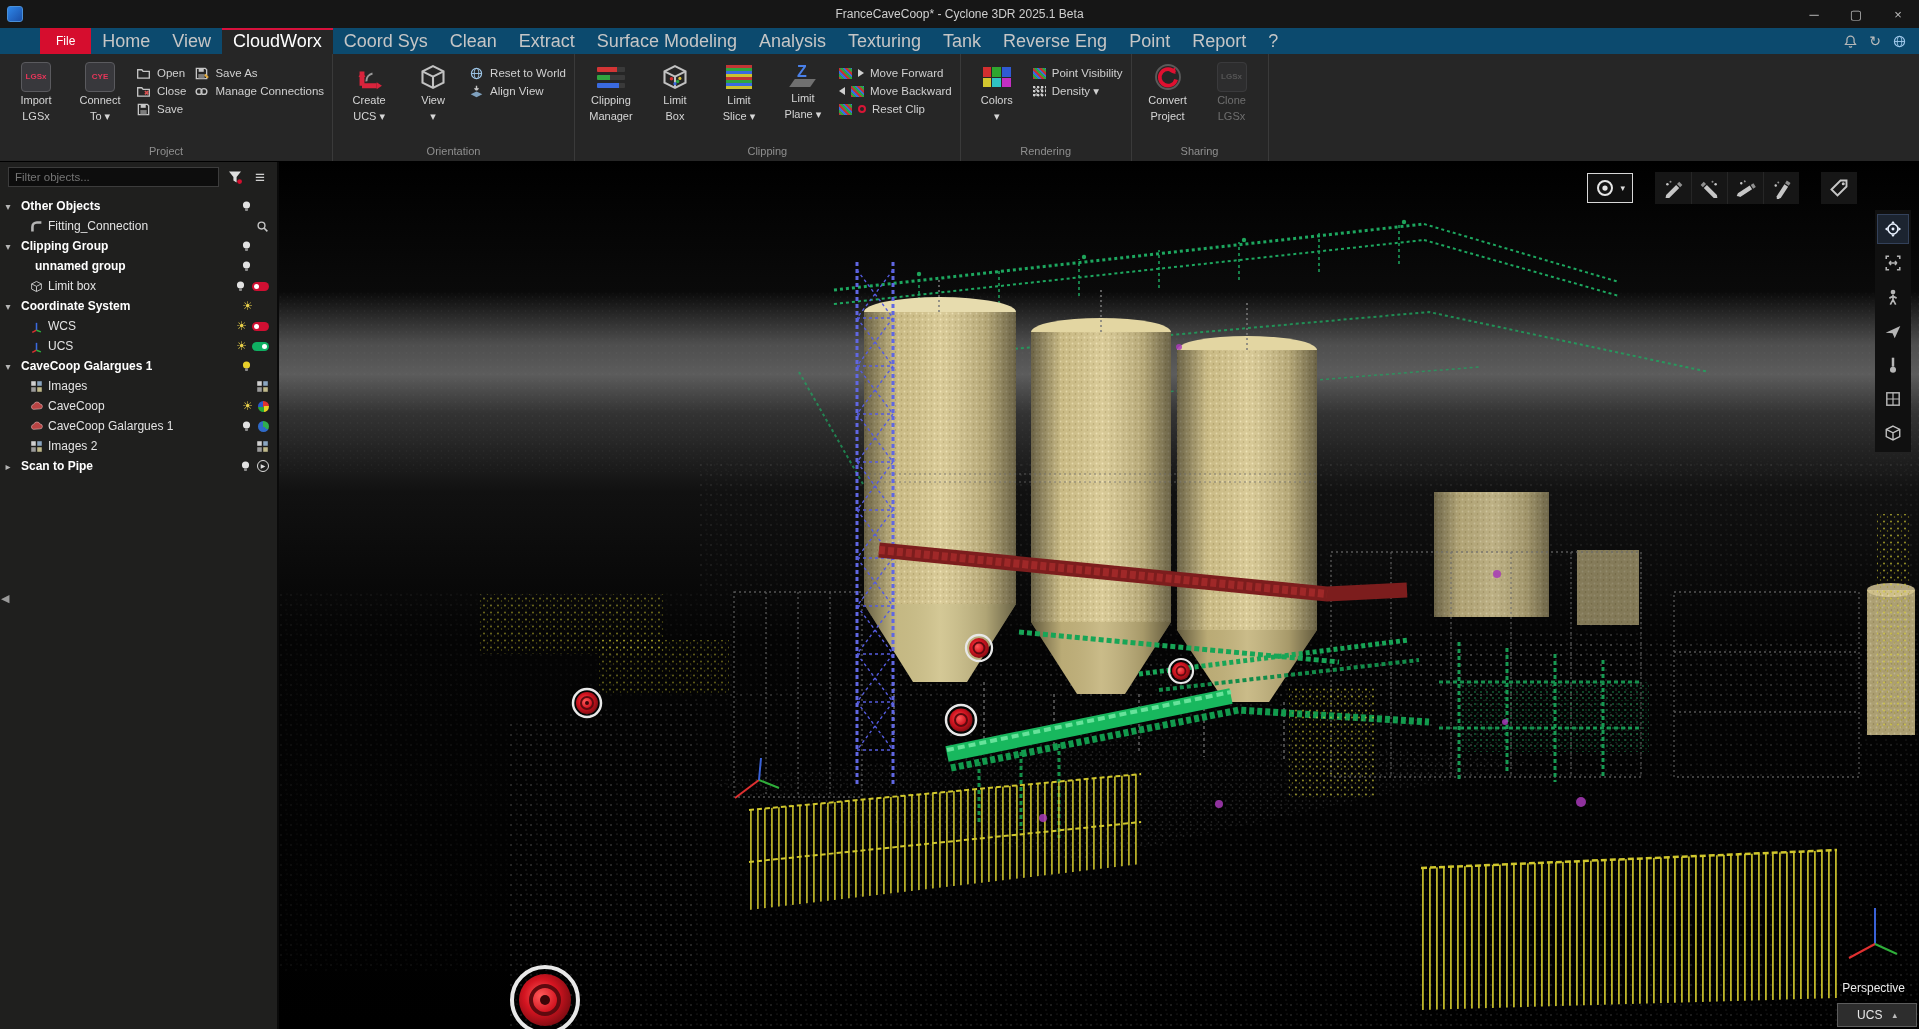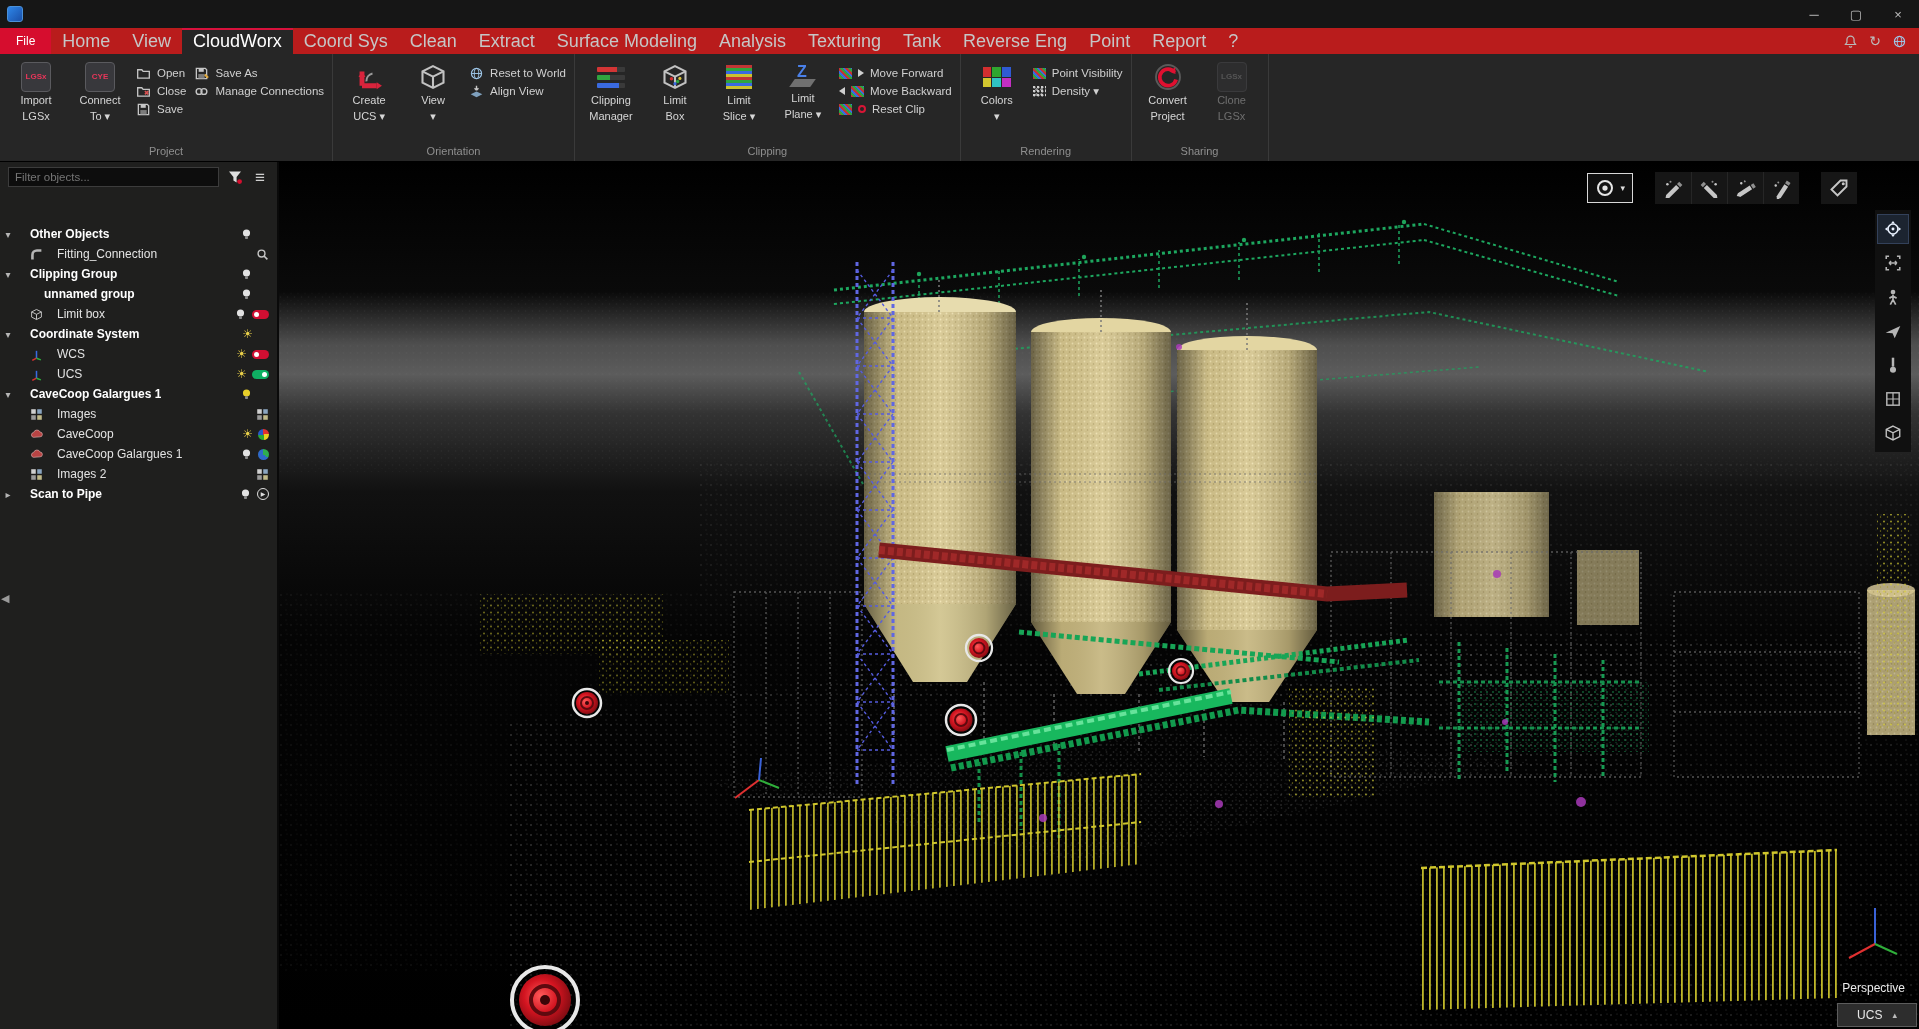--- a/index.html
+++ b/index.html
@@ -9,21 +9,21 @@
 
   
   .titlebar { height:28px; background:#161616; display:flex; align-items:center; position:relative; }
   .app-icon { width:16px; height:16px; margin-left:7px; border-radius:3px;
               background:linear-gradient(135deg,#2e86e8,#1a4fa8); border:1px solid #4a90d8; }
   .title-text { position:absolute; left:0; right:0; text-align:center; font-size:12px; color:#cfcfcf; pointer-events:none; }
   .win-controls { margin-left:auto; display:flex; z-index:2; }
   .win-btn { width:42px; height:28px; display:flex; align-items:center; justify-content:center; color:#bdbdbd; font-size:13px; }
 
   
-  .menubar { height:26px; background:#b91c1c; display:flex; align-items:stretch; }
+  .menubar { height:26px; background:#0c4a6e; display:flex; align-items:stretch;padding-left:40px; }
   .menu-file { background:#d60d2e; color:#fff; padding:0 16px; display:flex; align-items:center; font-size:12px; }
   .menu-tab { padding:0 11px; display:flex; align-items:center; color:#c6c6c6; font-size:18px; white-space:nowrap; }
   .menu-tab.active { background:#262626; color:#fff; box-shadow:inset 0 2px 0 #d8113c; }
   .menu-icons { margin-left:auto; display:flex; align-items:center; gap:11px; padding-right:12px; color:#bdbdbd; }
   .menu-icons .glyph { font-size:14px; line-height:1; }
 
   
   .ribbon { height:108px; background:#262626; display:flex; border-bottom:1px solid #000; }
   .rgroup { display:flex; flex-direction:column; border-right:1px solid #3a3a3a; padding:3px 8px 0; }
   .rgroup-content { flex:1; display:flex; gap:8px; align-items:flex-start; }
@@ -56,30 +56,30 @@
           background:repeating-linear-gradient(45deg,#c23535 0 2px,#2fa53f 2px 4px,#3a6ae0 4px 6px); }
   .i-dn { width:13px; height:11px; flex:0 0 13px;
           background:radial-gradient(circle at 30% 30%,#cfcfcf 1px,transparent 1.6px) 0 0/4px 4px,
                      radial-gradient(circle at 70% 70%,#8a8a8a 1px,transparent 1.6px) 0 0/5px 5px,#262626; }
   .arr-r { width:0; height:0; border-left:6px solid #cfcfcf; border-top:4px solid transparent; border-bottom:4px solid transparent; }
   .arr-l { width:0; height:0; border-right:6px solid #cfcfcf; border-top:4px solid transparent; border-bottom:4px solid transparent; }
   .mini-red { width:8px; height:8px; border:2px solid #d81535; border-radius:50%; }
 
   
   .main { display:flex; height:867px; }
-  .sidebar { width:279px; background:#1f1f1e; border-right:2px solid #0a0a0a; display:flex; flex-direction:column; flex:0 0 279px;gap:28px; }
+  .sidebar { width:279px; background:#1f1f1e; border-right:2px solid #0a0a0a; display:flex; flex-direction:column; flex:0 0 279px; }
   .filterbar { height:30px; display:flex; align-items:center; gap:7px; padding:0 8px; }
   .filter-input { flex:1; height:20px; background:#0d0d0d; border:1px solid #3c3c3c; color:#ddd; font-size:11.5px; padding:0 6px; outline:none; }
   .fbtn { display:flex; align-items:center; justify-content:center; width:18px; height:18px; }
   .hamb { font-size:17px; color:#cfcfcf; line-height:1; }
   .tree { padding-top:4px; }
   .trow { height:20px; display:flex; align-items:center; font-size:12px; color:#e3e3e3; position:relative; padding-right:56px; }
   .trow .chev { width:16px; text-align:center; color:#b5b5b5; font-size:10px; flex:0 0 16px; }
   .trow.child { padding-left:30px; }
-  .trow .lbl { margin-left:14px; white-space:nowrap; overflow:hidden; }
+  .trow .lbl { margin-left:5px; white-space:nowrap; overflow:hidden; }
   .trow .bold { font-weight:bold; color:#fff; }
   .t-ic { width:13px; height:13px; flex:0 0 13px; }
   .right { position:absolute; right:8px; top:0; height:20px; display:flex; align-items:center; gap:5px; }
   .right.pad { right:24px; }
   .bulb { color:#e2e2e2; }
   .bulb.yellow { color:#e8cf2a; }
   .sun { color:#e8cf4a; font-size:12px; line-height:1; }
   .sw { width:17px; height:9px; border-radius:5px; position:relative; flex:0 0 17px; }
   .sw::after { content:""; position:absolute; width:5px; height:5px; border-radius:50%; background:#fff; top:2px; }
   .sw.red { background:#d00f32; } .sw.red::after { left:2px; }
@@ -237,20 +237,21 @@
       </symbol>
     <symbol id="s-facecube" viewBox="0 0 16 16">
         <rect x="2.5" y="2.5" width="11" height="11" fill="none" stroke="currentColor" stroke-width="1.3"></rect>
         <path d="M8 2.5 V13.5 M2.5 8 H13.5" stroke="currentColor" stroke-width="1.1"></path>
       </symbol>
   </defs>
 </svg>
 
 <div class="titlebar">
   <span class="app-icon"></span>
+  <span class="title-text">FranceCaveCoop* - Cyclone 3DR 2025.1 Beta</span>
   <span class="win-controls">
     <button class="win-btn">─</button>
     <button class="win-btn">▢</button>
     <button class="win-btn">×</button>
   </span>
 </div>
 
 <div class="menubar">
   <button class="menu-file">File</button>
   <button class="menu-tab">Home</button>

